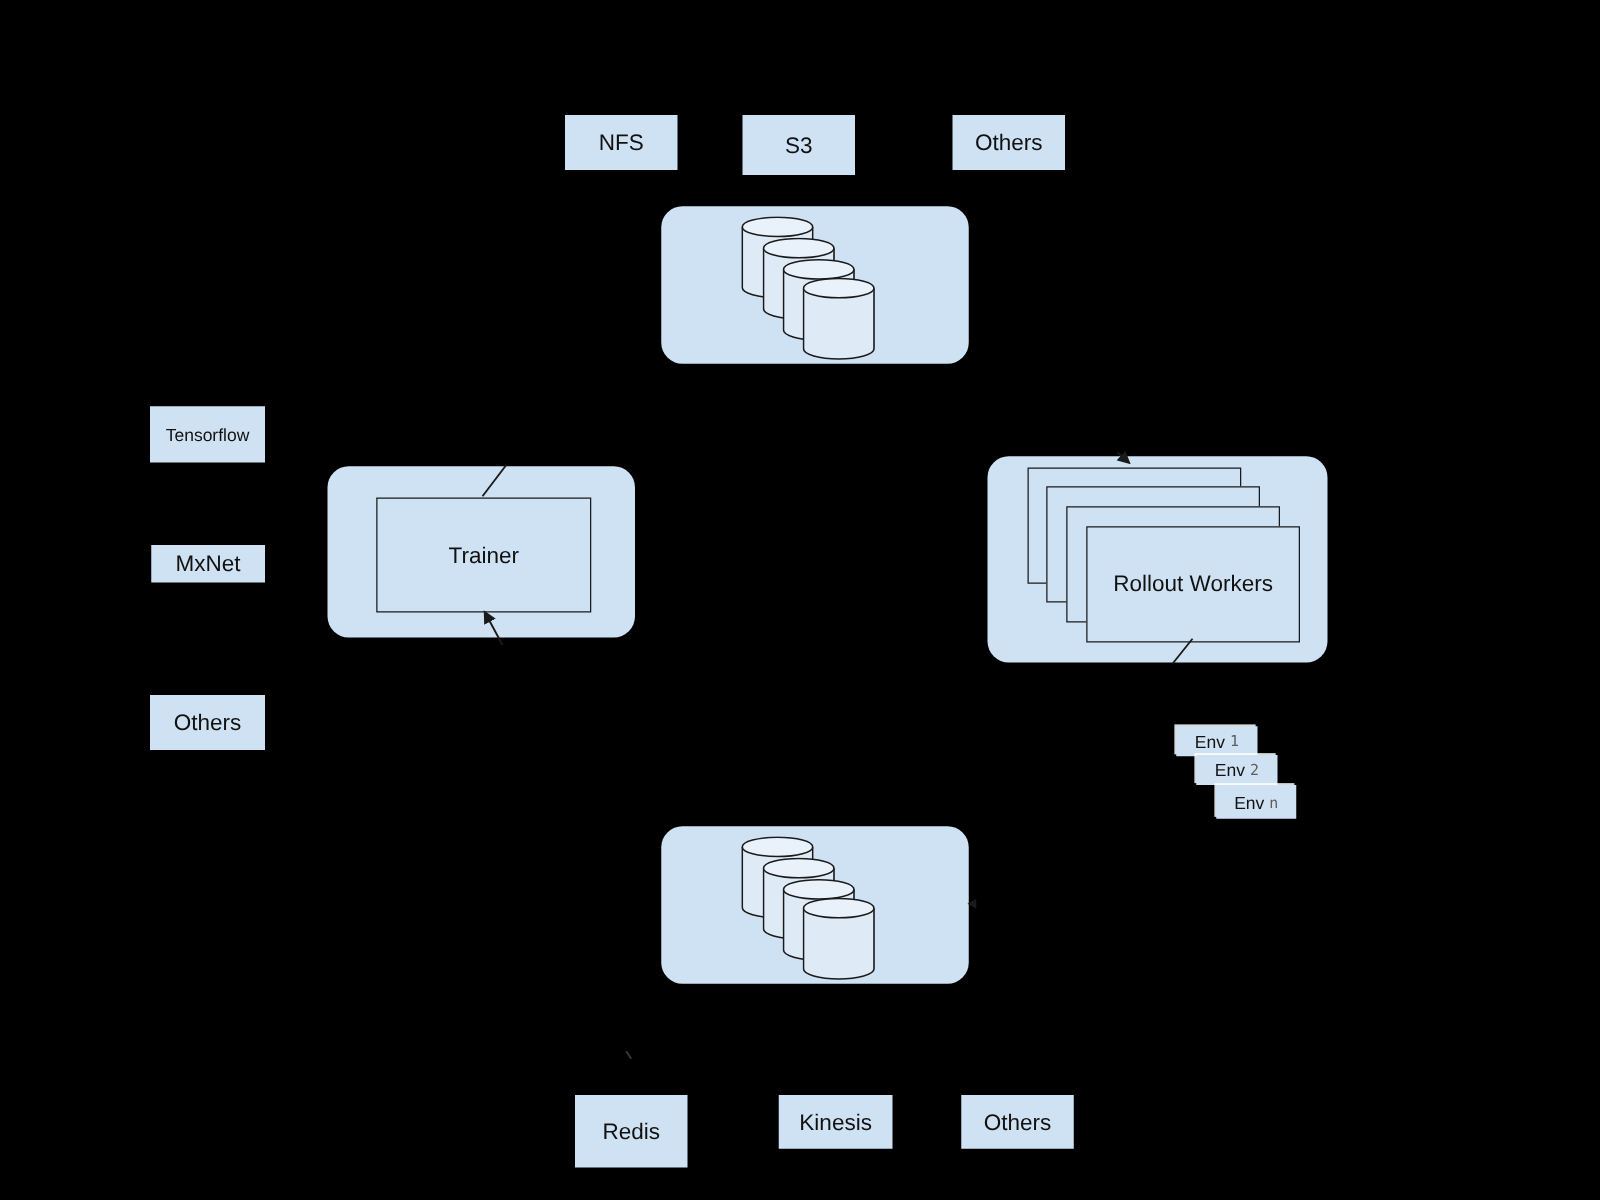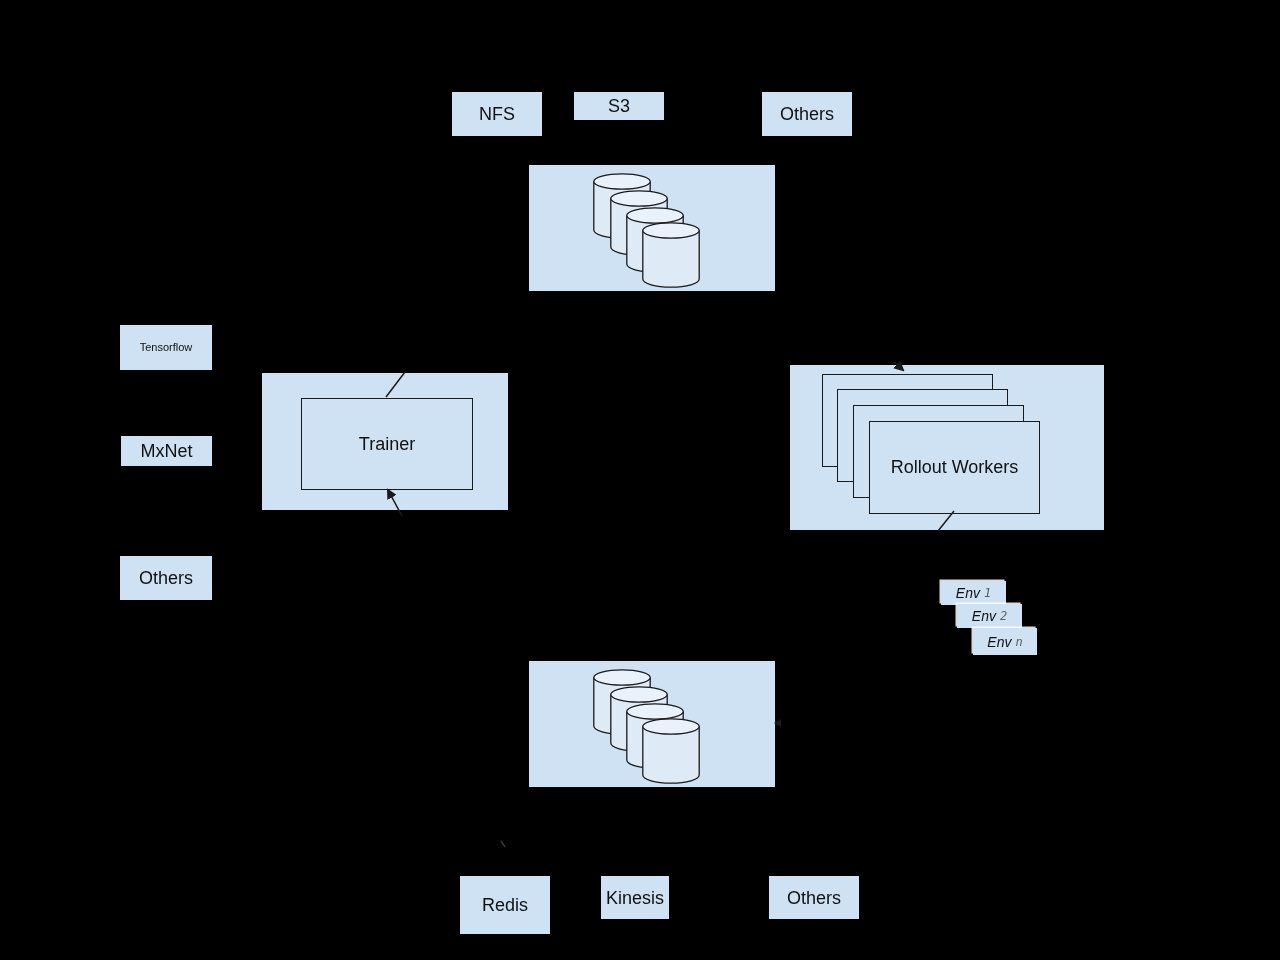--- a/index.html
+++ b/index.html
@@ -13,51 +13,51 @@
   html,body{margin:0;padding:0;background:var(--bg);}
   .stage{
     position:relative;width:1280px;height:960px;background:var(--bg);
     font-family:"Liberation Sans",sans-serif;color:#111;overflow:hidden;
   }
   .node{
     position:absolute;background:var(--box-fill);
     display:flex;align-items:center;justify-content:center;
     font-size:18px;line-height:1;white-space:nowrap;margin-top:28px;
   }
-  .node.small-label{font-size:11px;}
-  .group{position:absolute;background:var(--box-fill);}
+  .node.small-label{font-size:14px;}
+  .group{position:absolute;background:var(--box-fill);border-radius:17px;}
   .inner-box{
     position:absolute;background:var(--box-fill);border:1px solid var(--line);
     display:flex;align-items:center;justify-content:center;font-size:18px;
   }
   .card{
     position:absolute;width:169px;height:91px;background:var(--box-fill);
     border:1px solid var(--line);
     display:flex;align-items:center;justify-content:center;font-size:18px;
   }
   .cyl{position:absolute;}
   .env{
     position:absolute;background:var(--box-fill);
     display:flex;align-items:center;justify-content:center;gap:4px;
-    font-size:14px;box-shadow:-1.5px -1.5px 0 rgba(255,255,255,.85);font-style:italic;
+    font-size:14px;box-shadow:-1.5px -1.5px 0 rgba(255,255,255,.85);
   }
   .env .idx{
     font-family:"DejaVu Sans Mono",monospace;font-size:12px;color:var(--env-index);
   }
   .overlay{position:absolute;left:0;top:0;pointer-events:none;}
 </style>
 </head>
 <body>
 
 <div class="stage">
 
   <div class="node" style="left:452px;top:64px;width:90px;height:44px">
     <span>NFS</span>
   </div>
-  <div class="node" style="left:574px;top:64px;width:90px;height:28px">
+  <div class="node" style="left:594px;top:64px;width:90px;height:48px">
     <span>S3</span>
   </div>
   <div class="node" style="left:762px;top:64px;width:90px;height:44px">
     <span>Others</span>
   </div>
 
   <div class="group" style="left:529px;top:165px;width:246px;height:126px">
     <svg class="cyl" style="left:64px;top:8px" width="58" height="66" viewBox="0 0 58 66">
       <path d="M0.8 8.5 v48.5 a28.2 8.2 0 0 0 56.4 0 v-48.5" fill="var(--cyl-fill)" stroke="var(--line)" stroke-width="1.3"></path>
       <ellipse cx="29" cy="8.5" rx="28.2" ry="7.7" fill="var(--cyl-top-fill)" stroke="var(--line)" stroke-width="1.3"></ellipse>
@@ -85,21 +85,21 @@
   <div class="node" style="left:120px;top:528px;width:92px;height:44px">
     <span>Others</span>
   </div>
 
   <div class="group" style="left:262px;top:373px;width:246px;height:137px">
     <div class="inner-box" style="left:39px;top:25px;width:170px;height:90px">
       <span>Trainer</span>
     </div>
   </div>
 
-  <div class="group" style="left:790px;top:365px;width:314px;height:165px">
+  <div class="group" style="left:790px;top:365px;width:272px;height:165px">
     <div class="card" style="left:32px;top:9px"></div>
     <div class="card" style="left:47px;top:24px"></div>
     <div class="card" style="left:63px;top:40px"></div>
     <div class="card" style="left:79px;top:56px">
       <span>Rollout Workers</span>
     </div>
   </div>
 
   <div class="env" style="left:941px;top:581px;width:65px;height:24px">
     <span>Env</span>
@@ -129,21 +129,21 @@
     </svg>
     <svg class="cyl" style="left:113px;top:57px" width="58" height="66" viewBox="0 0 58 66">
       <path d="M0.8 8.5 v48.5 a28.2 8.2 0 0 0 56.4 0 v-48.5" fill="var(--cyl-fill)" stroke="var(--line)" stroke-width="1.3"></path>
       <ellipse cx="29" cy="8.5" rx="28.2" ry="7.7" fill="var(--cyl-top-fill)" stroke="var(--line)" stroke-width="1.3"></ellipse>
     </svg>
   </div>
 
   <div class="node" style="left:460px;top:848px;width:90px;height:58px">
     <span>Redis</span>
   </div>
-  <div class="node" style="left:601px;top:848px;width:68px;height:43px">
+  <div class="node" style="left:623px;top:848px;width:91px;height:43px">
     <span>Kinesis</span>
   </div>
   <div class="node" style="left:769px;top:848px;width:90px;height:43px">
     <span>Others</span>
   </div>
 
   <svg class="overlay" width="1280" height="960" viewBox="0 0 1280 960">
     <defs>
       <marker id="ah" viewBox="0 0 10 10" refX="8" refY="5" markerWidth="7" markerHeight="7" orient="auto">
         <path d="M0 0 L10 5 L0 10 z" fill="#1a1a1a"></path>

